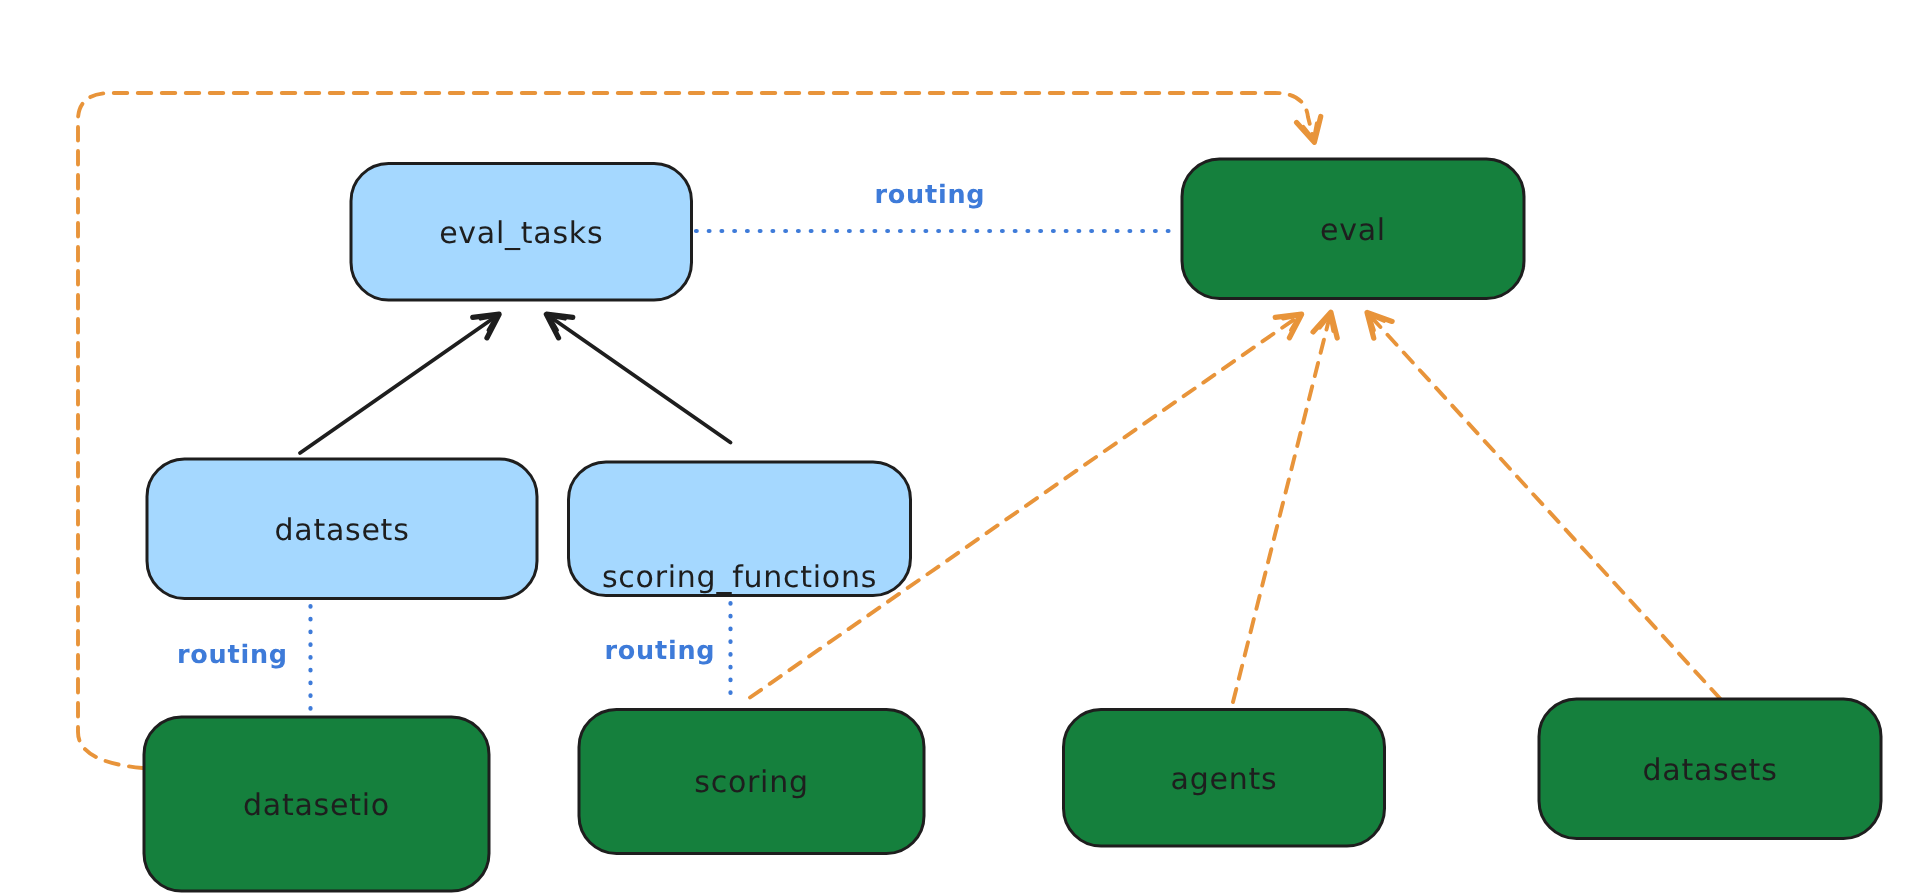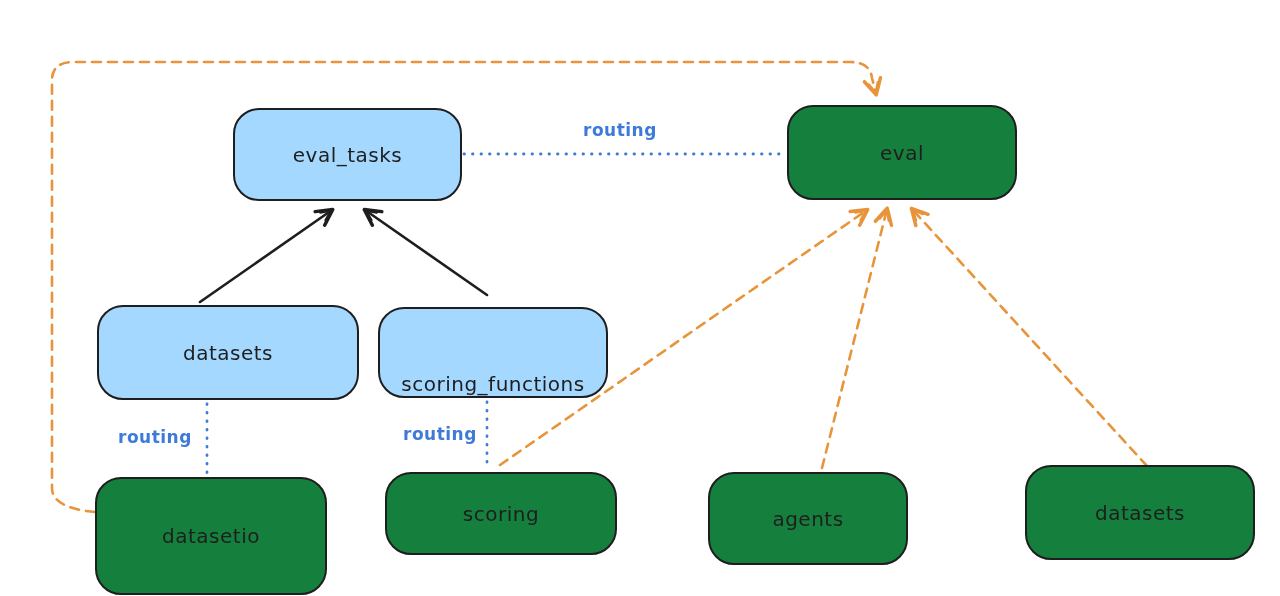--- a/index.html
+++ b/index.html
@@ -29,22 +29,22 @@
     font-weight:bold;
     letter-spacing:0.5px;
     white-space:nowrap;
   }
   
   .n-eval-tasks{left:233px;top:108px;width:229px;height:93px;}
   .n-eval{left:787px;top:105px;width:230px;height:95px;}
   .n-datasets{left:97px;top:305px;width:262px;height:95px;}
   .n-scoring-functions{left:378px;top:307px;width:230px;height:91px;align-items:flex-end;}
   .n-datasetio{left:95px;top:477px;width:232px;height:118px;}
-  .n-scoring{left:385px;top:472px;width:232px;height:83px;}
-  .n-agents{left:708px;top:472px;width:200px;height:93px;}
+  .n-scoring{left:385px;top:472px;width:232px;height:98px;}
+  .n-agents{left:708px;top:472px;width:216px;height:93px;}
   .n-inference{left:1025px;top:465px;width:230px;height:95px;}
   
   .l-routing-top{left:583px;top:120px;}
   .l-routing-datasets{left:118px;top:427px;}
   .l-routing-scoring{left:403px;top:424px;}
   
   .stroke-black{stroke:#1e1e1e;stroke-width:2.6;fill:none;stroke-linecap:round;}
   .stroke-orange{stroke:#e8943a;stroke-width:2.6;fill:none;stroke-linecap:round;stroke-dasharray:9 7;stroke-linejoin:round;}
   .stroke-bluedot{stroke:#3e7bd9;stroke-width:2.8;fill:none;stroke-linecap:round;stroke-dasharray:0.5 8;}
 </style>

